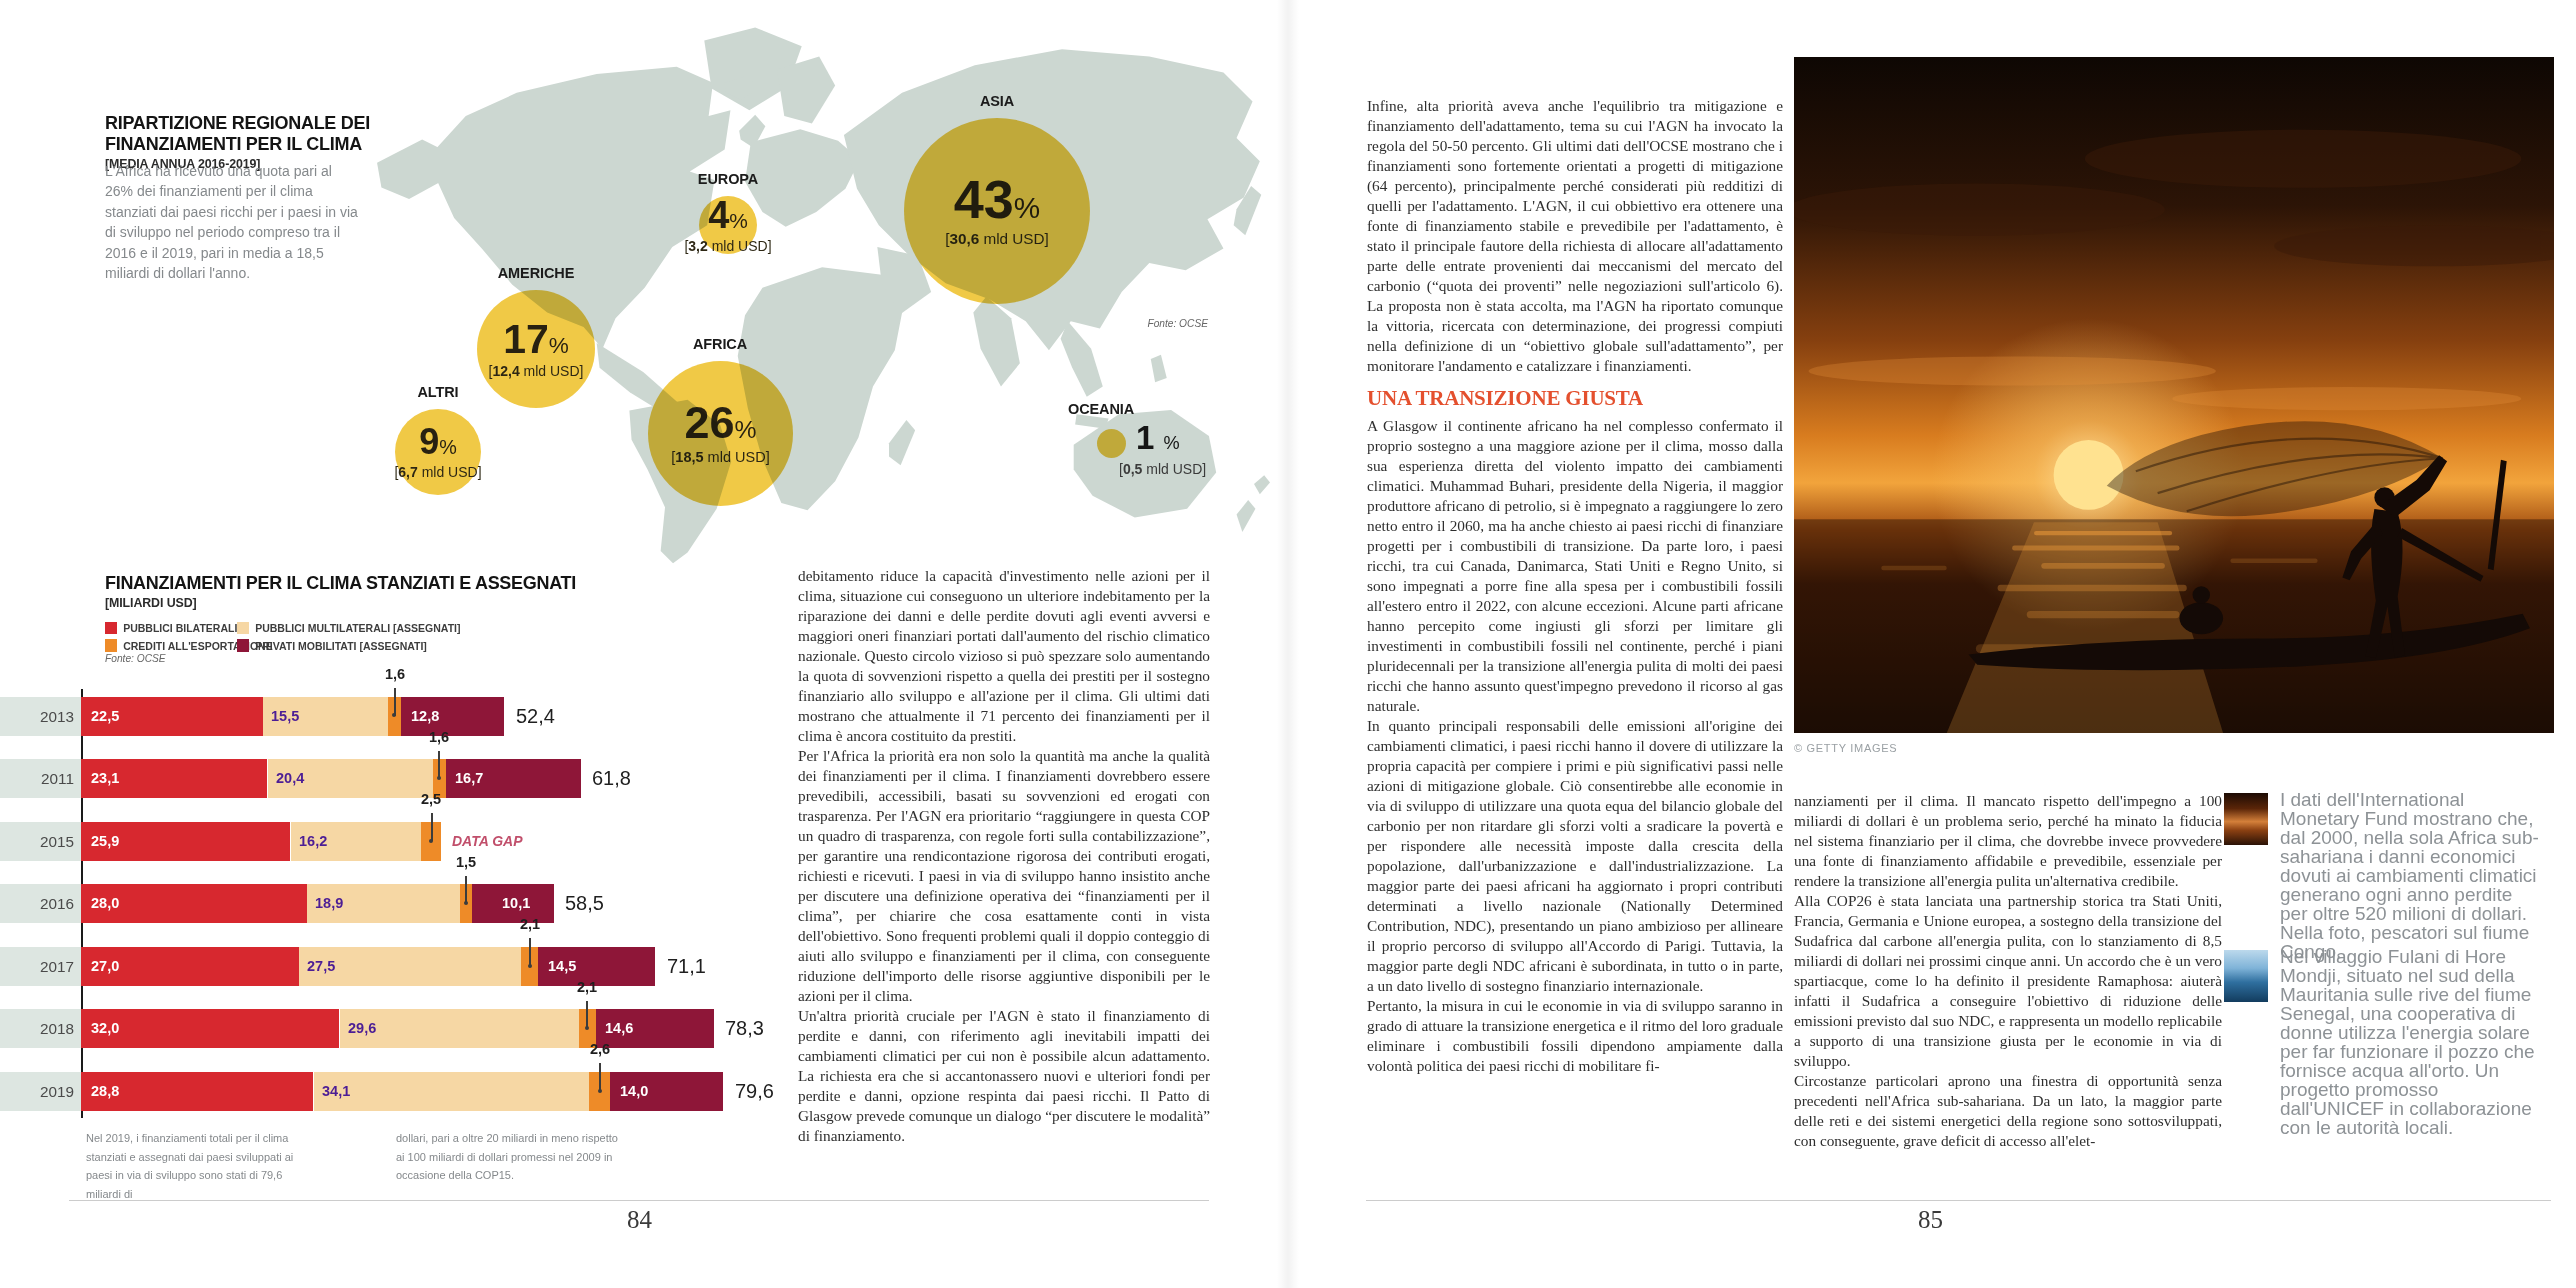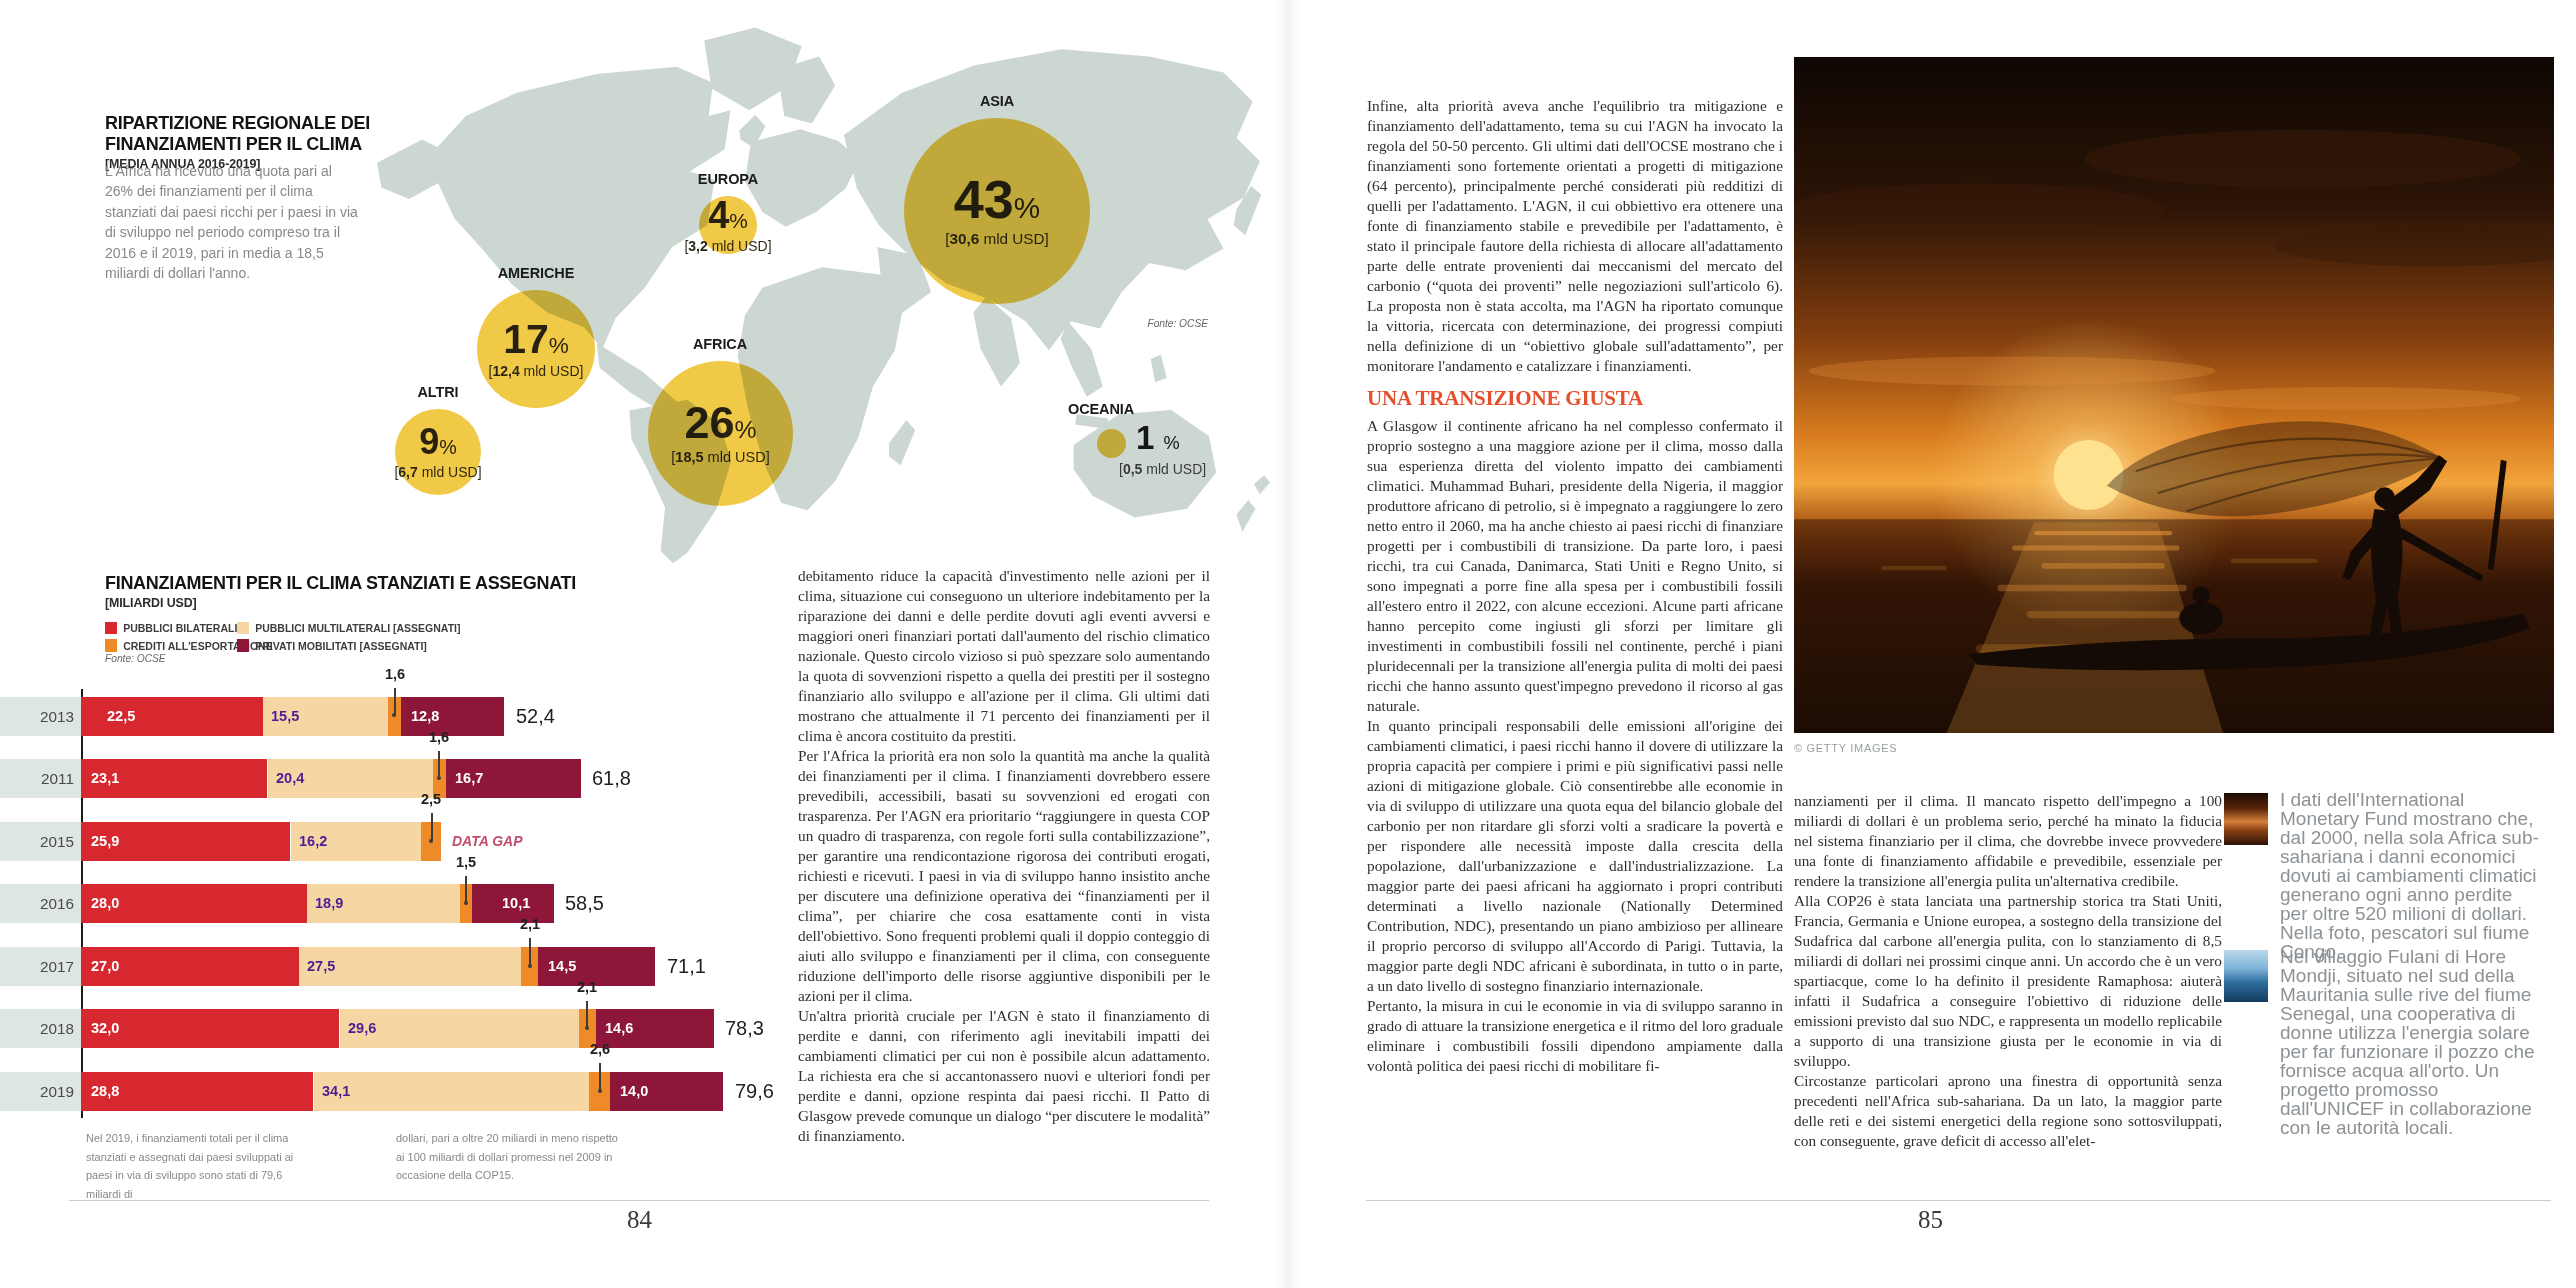--- a/index.html
+++ b/index.html
@@ -158,21 +158,21 @@
         <span>PRIVATI MOBILITATI [ASSEGNATI]</span>
       </div>
     </div>
   <div class="abs ig-source" style="left:105px;top:653px;">Fonte: OCSE</div>
 
   <div class="abs" id="axis"></div>
   <div id="bars">
       <div class="yband" style="left: 0px; top: 697px; width: 81px; height: 39px;"></div>
       <div class="ylab" style="left: 0px; top: 697px; width: 74px; height: 39px; line-height: 39px;">2013</div>
       <div class="seg" style="left: 81px; top: 697px; width: 182px; height: 39px; background: rgb(215, 40, 47);"></div>
-      <div class="segval white" style="left: 91px; top: 697px; height: 39px; line-height: 39px; margin-left: 16px;">22,5</div>
+      <div class="segval white" style="left: 91px; top: 697px; height: 39px; line-height: 39px;">22,5</div>
       <div class="seg" style="left: 263px; top: 697px; width: 125px; height: 39px; background: rgb(246, 215, 164);"></div>
       <div class="segval dark" style="left: 271px; top: 697px; height: 39px; line-height: 39px;">15,5</div>
       <div class="seg" style="left: 388px; top: 697px; width: 13px; height: 39px; background: rgb(238, 139, 40);"></div>
       <div class="callout" style="left: 366px; top: 666px;">1,6</div>
       <div class="calline" style="left: 394px; top: 688px; height: 28px;"></div>
       <div class="caldot" style="left: 392px; top: 713px;"></div>
       <div class="seg" style="left: 401px; top: 697px; width: 103px; height: 39px; background: rgb(142, 22, 56);"></div>
       <div class="segval white" style="left: 411px; top: 697px; height: 39px; line-height: 39px;">12,8</div>
       <div class="total" style="left: 516px; top: 697px; height: 39px; line-height: 39px;">52,4</div>
       <div class="yband" style="left: 0px; top: 759px; width: 81px; height: 39px;"></div>

